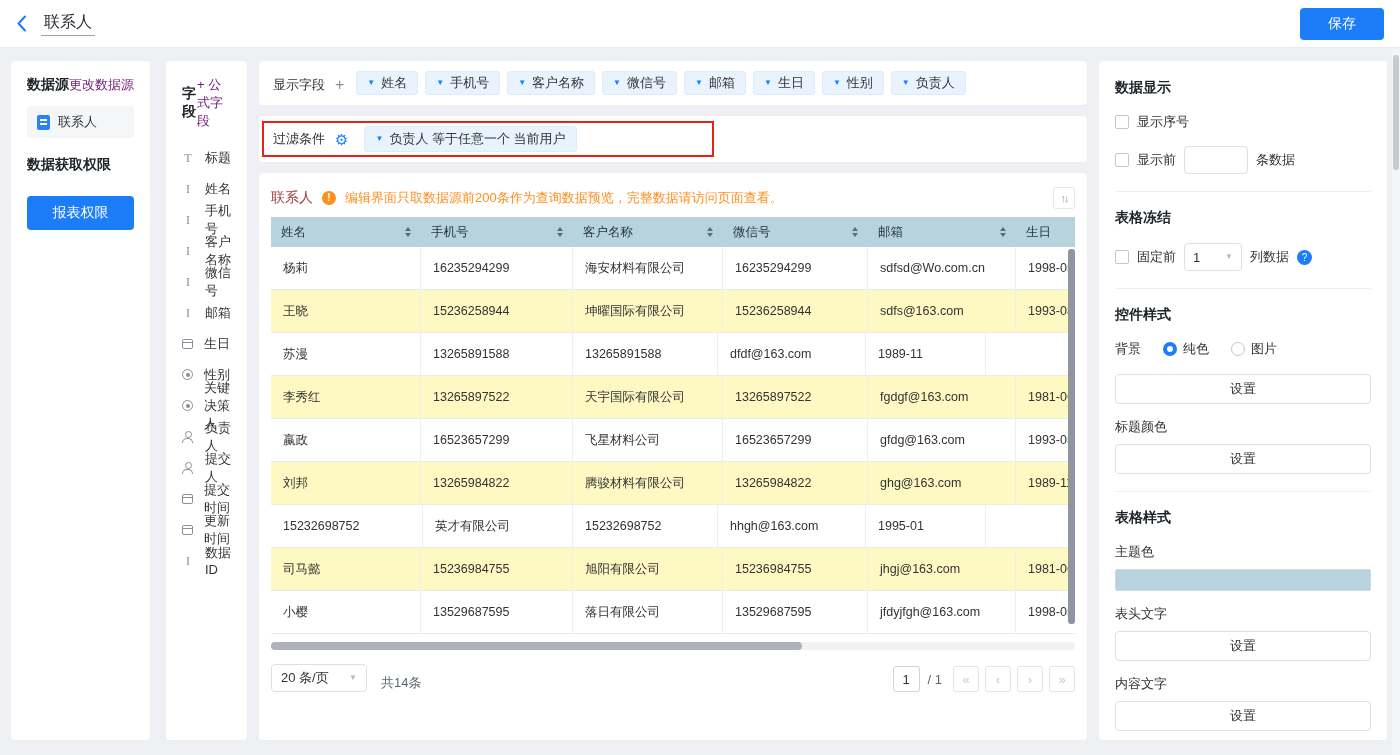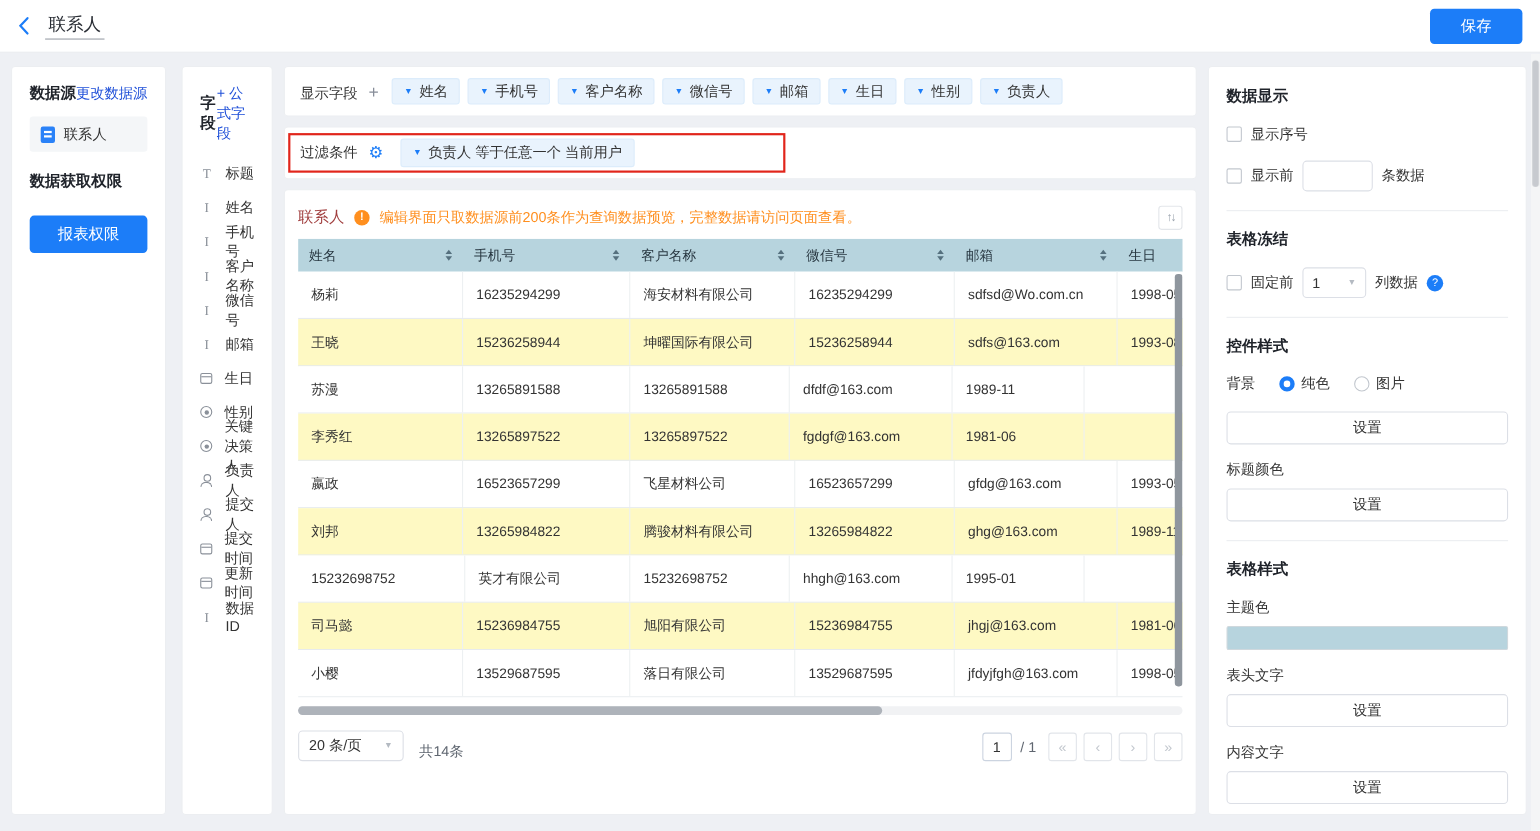--- a/index.html
+++ b/index.html
@@ -18,21 +18,21 @@
   .main{display:flex;gap:10px;padding:12px 12px 14px 10px;height:707px;align-items:stretch}
   .col-left{width:238px;display:flex;flex-direction:row;gap:14px;flex:none}
   .col-center{flex:1;min-width:0;display:flex;flex-direction:column;gap:9px}
   .col-right{width:290px;flex:none}
   .card{background:#fff;border-radius:4px;border:1px solid #eceef1}
 
   
   .ds-card{padding:15px 16px}
   .sec-head{display:flex;justify-content:space-between;align-items:center;margin-bottom:12px}
   .sec-title{font-size:14px;font-weight:bold;color:#20242b}
-  .link{color:#1d4ed8;font-size:13px;cursor:pointer}
+  .link{color:#701a75;font-size:13px;cursor:pointer}
   .ds-item{display:flex;align-items:center;gap:8px;background:#f4f6f8;border-radius:3px;
     height:32px;padding:0 10px;margin-bottom:18px;cursor:pointer}
   .doc-icon{width:13px;height:15px;background:#2a82f8;border-radius:2px;position:relative;flex:none}
   .doc-icon::after{content:'';position:absolute;left:3px;right:3px;top:4px;height:2px;background:#fff;box-shadow:0 4px 0 #fff}
   .perm-btn{width:100%;height:34px;background:#1c7df8;color:#fff;border:none;border-radius:4px;
     font-size:14px;margin-top:10px;cursor:pointer}
   .fields-card{flex:1;padding:15px 16px;overflow:hidden}
   .field-item{display:flex;align-items:center;gap:11px;height:31px;color:#333;cursor:pointer}
   .f-icon{flex:none;display:inline-block}
   .text-icon{width:12px;text-align:center;font-family:"Liberation Serif","DejaVu Serif",serif;
@@ -344,20 +344,21 @@
             <div class="tr">
               <div class="tdc" style="width: 150px;">苏漫</div>
               <div class="tdc" style="width: 152px;">13265891588</div>
               <div class="tdc" style="width: 145px;">13265891588</div>
               <div class="tdc" style="width: 148px;">dfdf@163.com</div>
               <div class="tdc" style="width: 120px;">1989-11</div>
             </div>
             <div class="tr alt">
               <div class="tdc" style="width: 150px;">李秀红</div>
               <div class="tdc" style="width: 152px;">13265897522</div>
+              <div class="tdc" style="width: 150px;">天宇国际有限公司</div>
               <div class="tdc" style="width: 145px;">13265897522</div>
               <div class="tdc" style="width: 148px;">fgdgf@163.com</div>
               <div class="tdc" style="width: 120px;">1981-06</div>
             </div>
             <div class="tr">
               <div class="tdc" style="width: 150px;">嬴政</div>
               <div class="tdc" style="width: 152px;">16523657299</div>
               <div class="tdc" style="width: 150px;">飞星材料公司</div>
               <div class="tdc" style="width: 145px;">16523657299</div>
               <div class="tdc" style="width: 148px;">gfdg@163.com</div>

